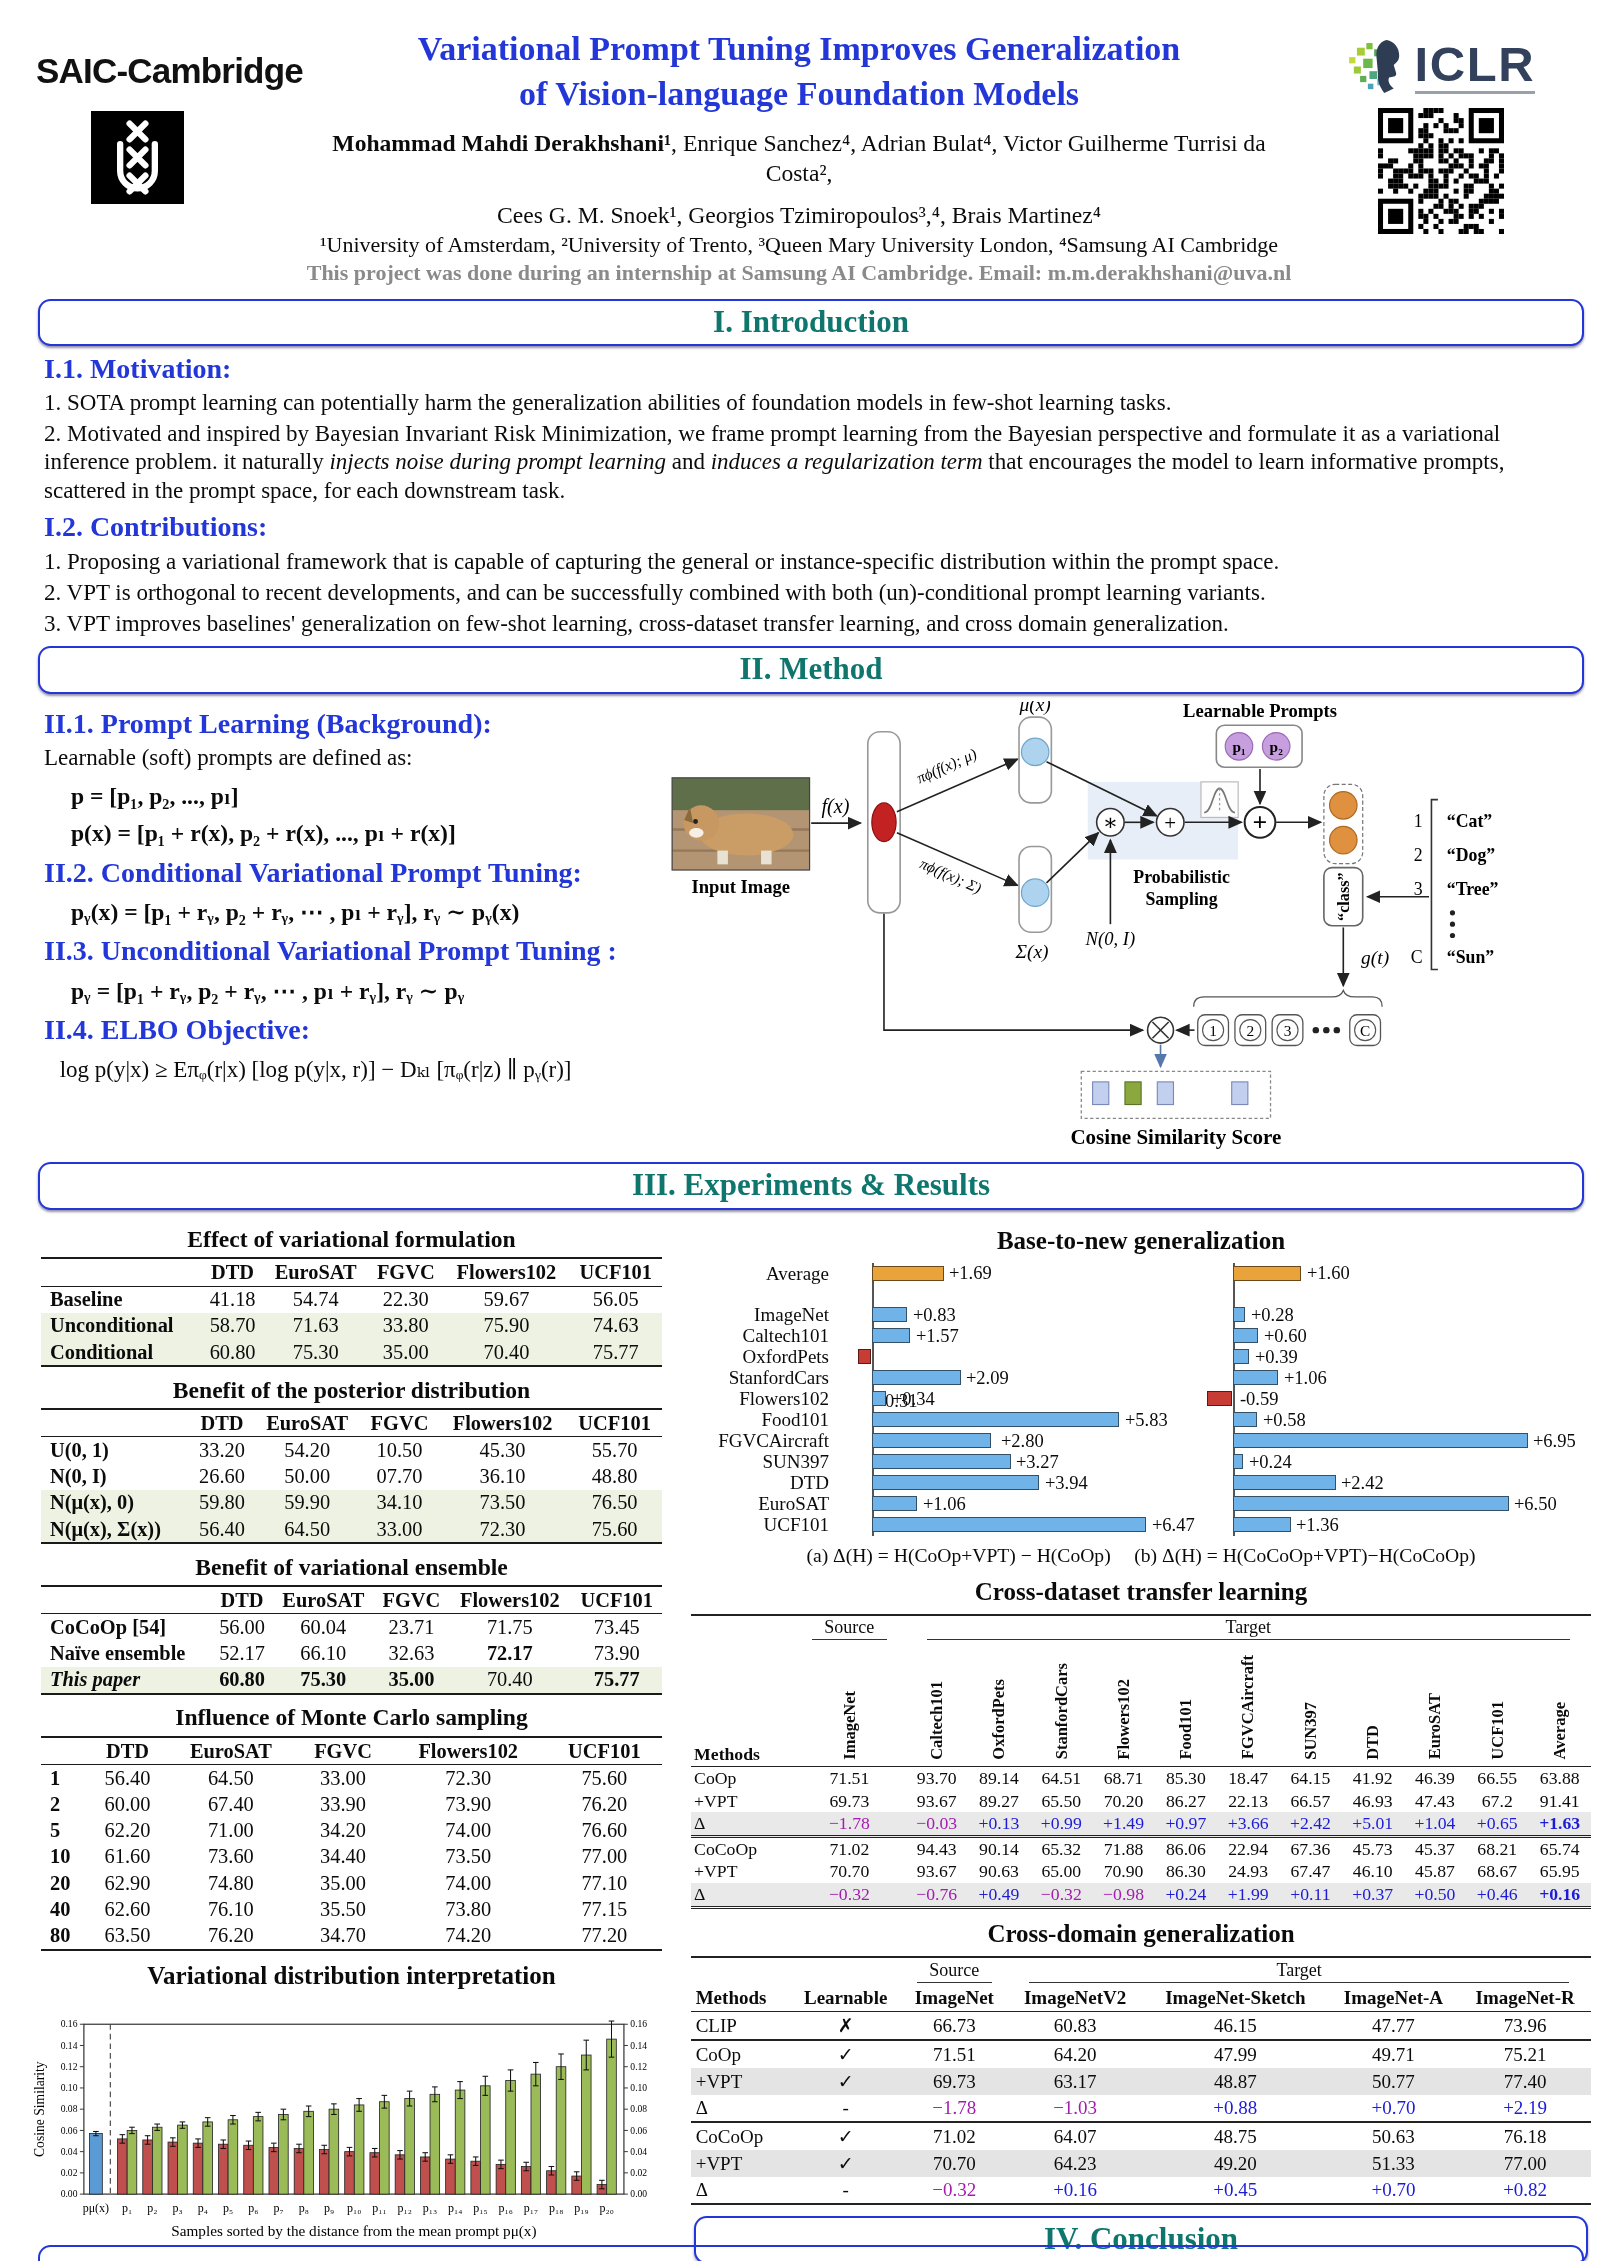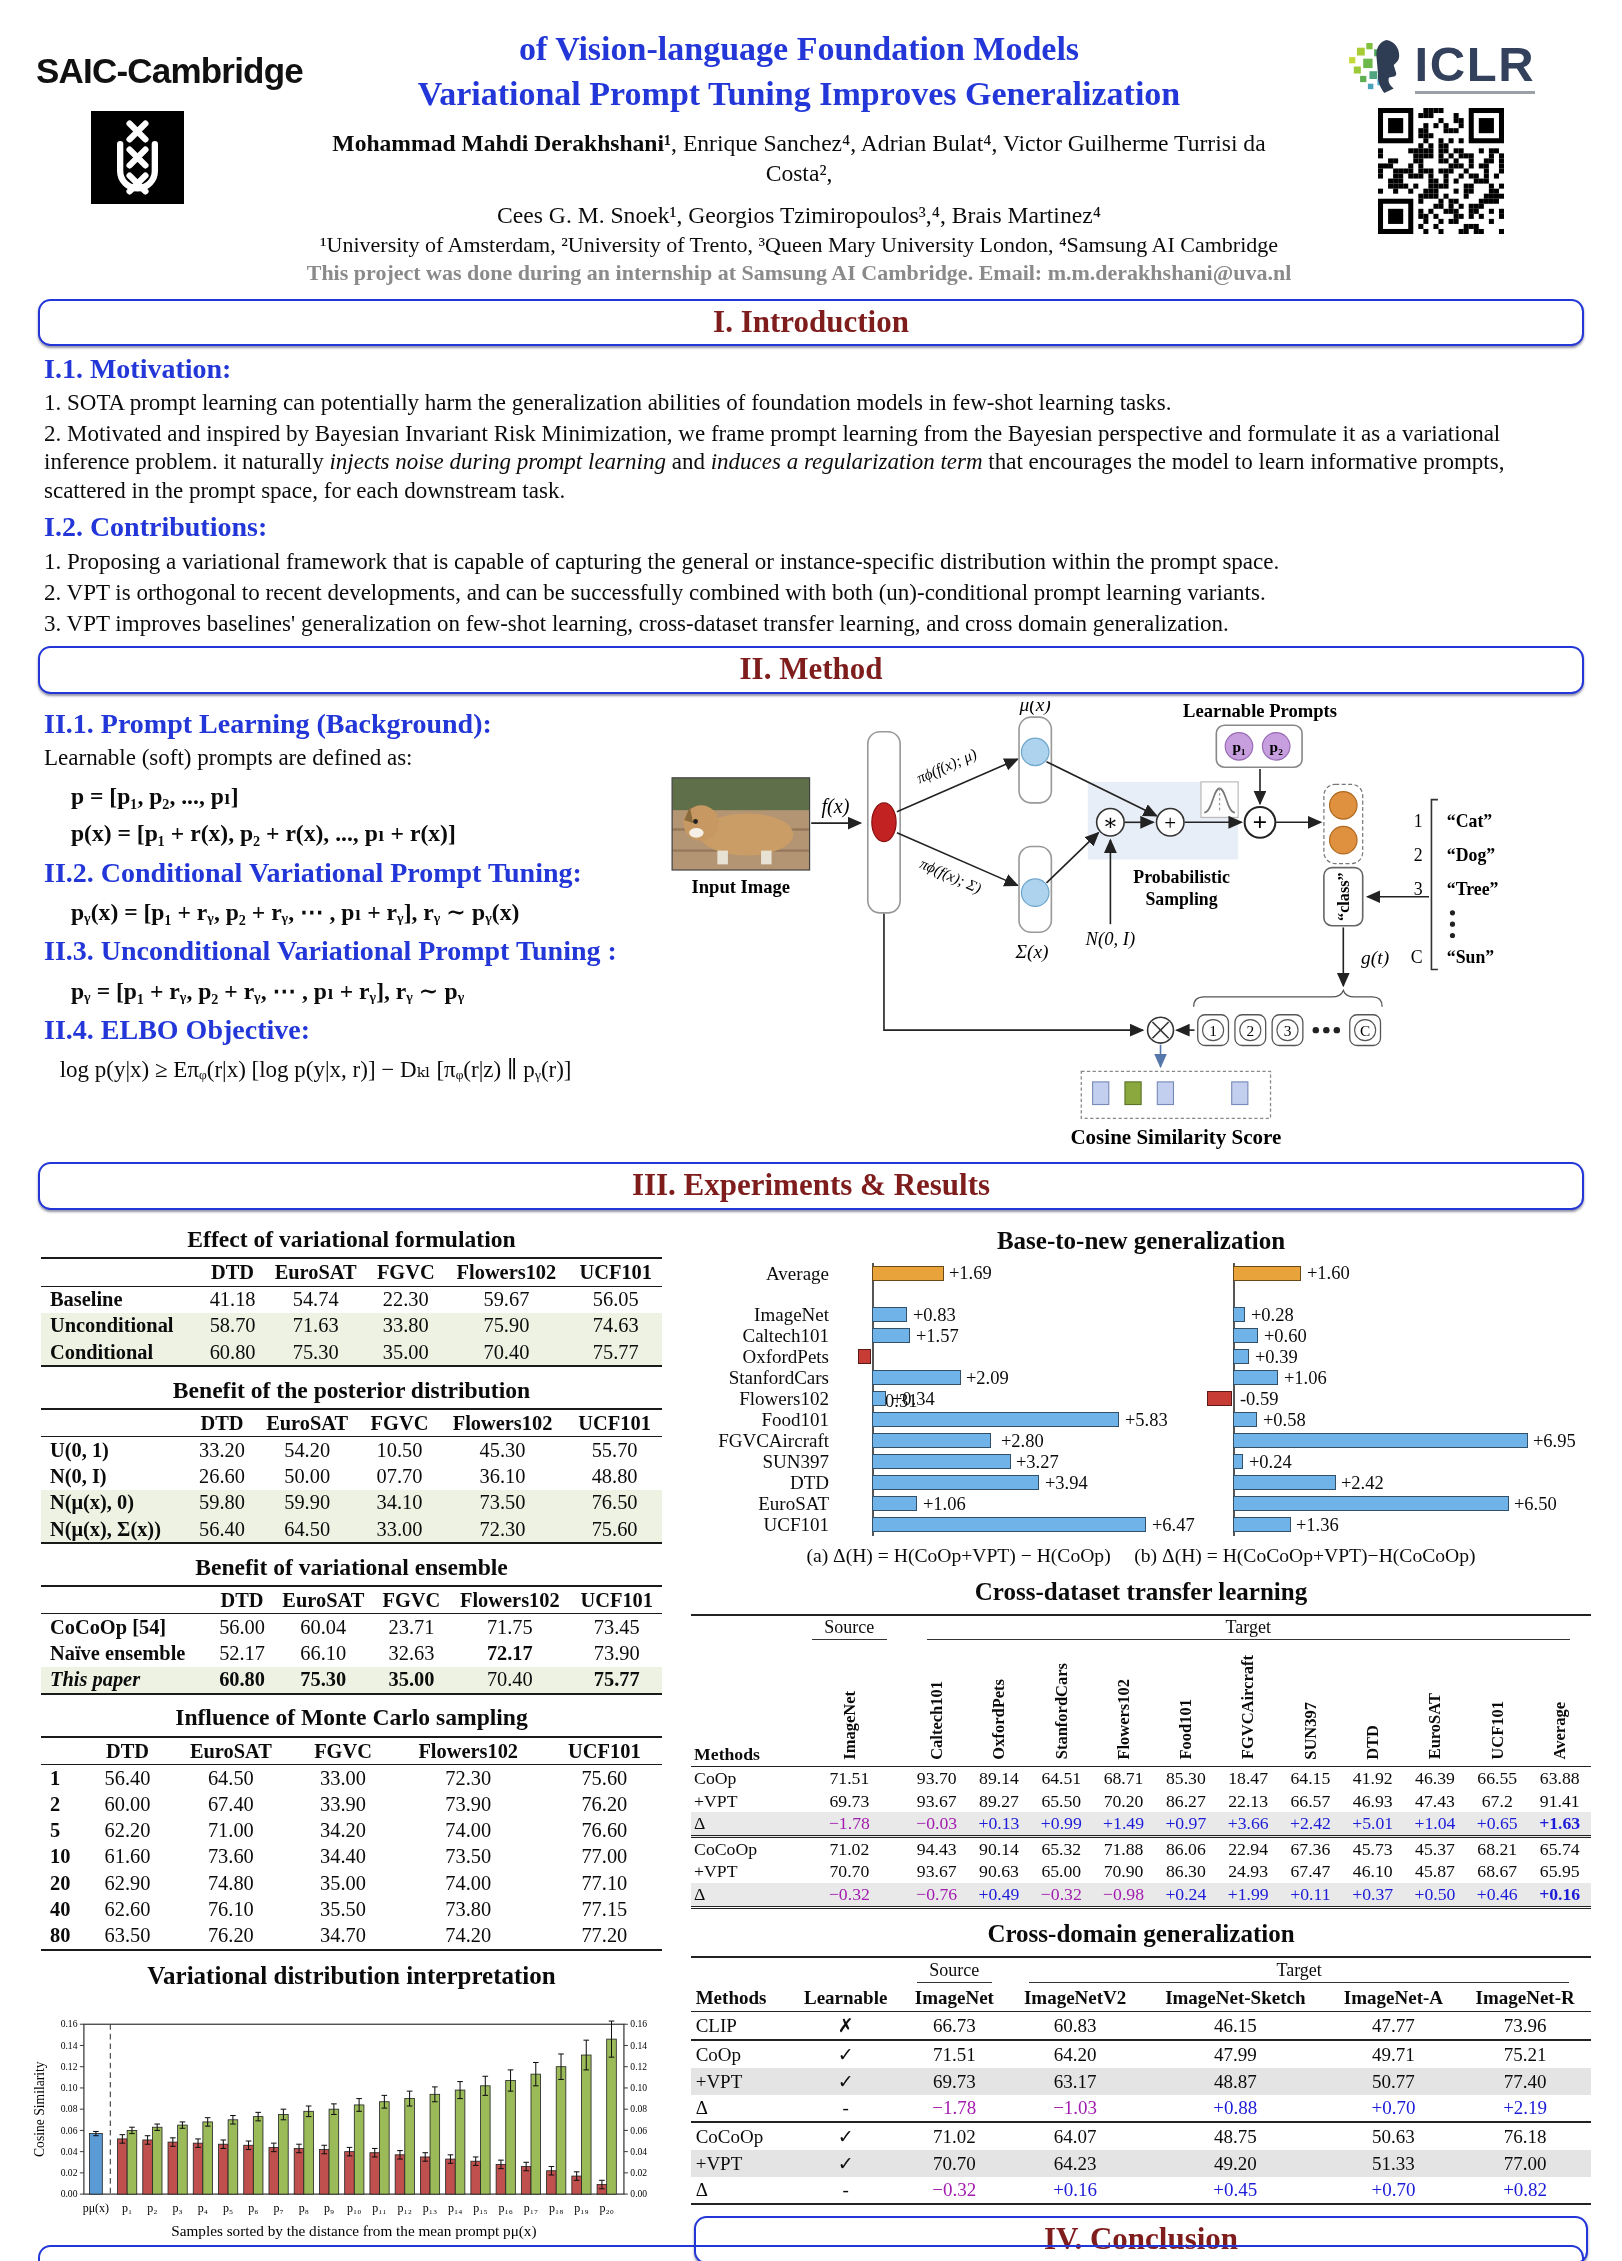--- a/index.html
+++ b/index.html
@@ -16,21 +16,21 @@
   .affil{font-size:22px;margin-top:1.6px;}
   .gnote{font-size:22px;margin-top:1.6px;font-weight:bold;color:#8a8a8a;}
   .hdr-right{text-align:center;}
   .iclr-row{display:flex;align-items:center;justify-content:center;gap:7.9px;margin-top:11px;}
   .iclr-txt{font-family:"Liberation Sans","DejaVu Sans",sans-serif;font-weight:bold;font-size:49px;
     color:#33415c;border-bottom:3.1px solid #9aa0a8;line-height:1.05;letter-spacing:1.6px;}
   .qr{margin-top:12.6px;}
   
   .banner{margin:7.9px 38px 6.3px;border:2.7px solid #2337d8;border-radius:12.6px;text-align:center;
     padding:3.1px 0 4.7px;background:#fff;box-shadow:0 2px 2.4px rgba(40,40,80,.5);}
-  .banner h2{margin:0;font-size:31px;color:#7f1d1d;font-weight:bold;}
+  .banner h2{margin:0;font-size:31px;color:#0f766e;font-weight:bold;}
   .banner.inner{margin:11px 3.1px 9.4px;}
   
   .intro{padding:0 44px;}
   .bluehead{font-size:28px;color:#2337d8;font-weight:bold;margin:6.3px 0 4.7px;}
   .ptext{font-size:23px;margin:3.1px 0;line-height:1.22;}
   
   .method{display:flex;padding:1.6px 28px 0 44px;}
   .method-left{width:620px;flex:none;}
   .formula{font-size:23.6px;font-weight:bold;margin:9.4px 0 9.4px 27px;}
   .formula.elbo{font-weight:normal;font-size:23px;margin-left:15.7px;}
@@ -102,22 +102,22 @@
         <rect width="118" height="118" fill="#000"></rect>
         <g stroke="#fff" stroke-width="8" stroke-linecap="round">
           <path d="M49,16 L69,36 M69,16 L49,36"></path>
           <path d="M49,49 L69,69 M69,49 L49,69"></path>
           <path d="M49,82 L69,102 M69,82 L49,102"></path>
           <path d="M37,42 V76 a22,22 0 0 0 44,0 V42" fill="none"></path>
         </g>
       </svg>
     </div>
     <div class="hdr-center">
+      <div class="ptitle">Variational Prompt Tuning Improves Generalization</div>
       <div class="ptitle">of Vision-language Foundation Models</div>
-      <div class="ptitle">Variational Prompt Tuning Improves Generalization</div>
       <div class="authors"><b>Mohammad Mahdi Derakhshani¹</b><span>, Enrique Sanchez⁴, Adrian Bulat⁴, Victor Guilherme Turrisi da Costa²,</span></div>
       <div class="authors">Cees G. M. Snoek¹, Georgios Tzimiropoulos³,⁴, Brais Martinez⁴</div>
       <div class="affil">¹University of Amsterdam, ²University of Trento, ³Queen Mary University London, ⁴Samsung AI Cambridge</div>
       <div class="gnote">This project was done during an internship at Samsung AI Cambridge. Email: m.m.derakhshani@uva.nl</div>
     </div>
     <div class="hdr-right">
       <div class="iclr-row">
         <svg width="61" height="57" viewBox="0 0 78 72">
           <g>
             <rect x="4" y="24" width="8" height="8" fill="#c6d93a"></rect>

